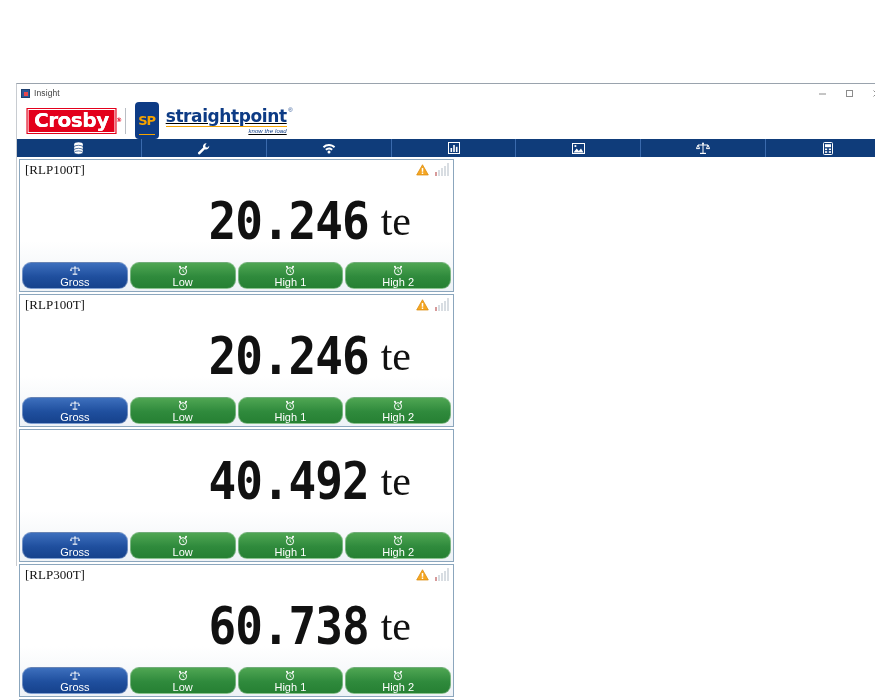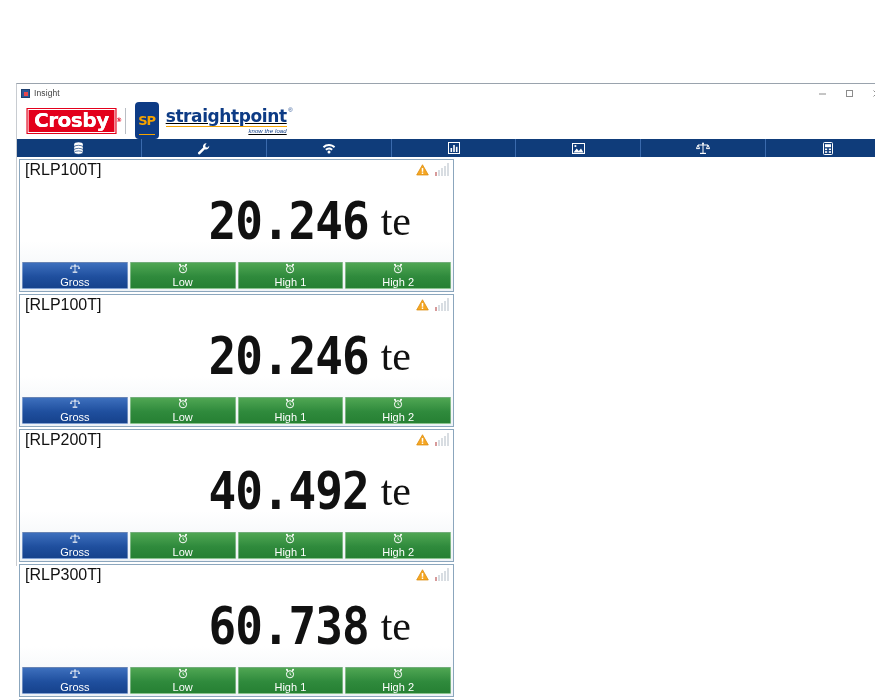--- a/index.html
+++ b/index.html
@@ -136,22 +136,22 @@
     background: linear-gradient(180deg,#ffffff 0%,#ffffff 62%,#eef2f6 100%);
     display: flex; flex-direction: column;
     position: relative;
   }
   .panel-head {
     height: 20px;
     display: flex; align-items: flex-start;
     padding: 2px 4px 0 5px;
   }
   .panel-title {
-    font-size: 16px; color: #111; line-height: 15px;
-    font-family: Liberation Sans, sans-serif;
+    font-size: 13px; color: #111; line-height: 15px;
+    font-family: Liberation Serif, serif;
   }
   .panel-status { margin-left: auto; display: flex; align-items: center; gap: 6px; padding-top: 1px; }
   .warn-icon svg { display:block; }
   .signal { display: flex; align-items: flex-end; gap: 1px; height: 13px; }
   .signal i { display: block; width: 2px; background: #d8dde2; }
   .signal i.b1 { height: 4px;  background: #eec9c9; border:.5px solid #d79a9a; }
   .signal i.b2 { height: 6px; }
   .signal i.b3 { height: 8px; }
   .signal i.b4 { height: 10px; }
   .signal i.b5 { height: 13px; }
@@ -174,24 +174,24 @@
     font-family: Liberation Serif, serif;
     font-size: 42px; color: #111111;
     margin-left: 12px; line-height: 44px;
     font-weight: 400;
   }
 
   .btnrow { display: flex; height: 29px; padding: 0 2px 2px 2px; gap: 2px; }
   .pbtn {
     flex: 1 1 0;
     display: flex; flex-direction: column;
-    align-items: center; justify-content: space-between;
+    align-items: center; justify-content: flex-end;
     color: #ffffff;
     border: 1px solid rgba(255,255,255,.35);
-    border-radius: 1px;
+    border-radius: 9px;
     line-height: 1;
   }
   .pbtn .ico { height: 11px; display:flex; align-items:center; justify-content:center; }
   .pbtn .lbl { font-size: 11px; margin-top: 1px; }
   .pbtn.blue  { background: linear-gradient(180deg,#3d6fbd 0%,#1f4f9e 55%,#16428c 100%); }
   .pbtn.green { background: linear-gradient(180deg,#4fa653 0%,#2f8a3c 55%,#268033 100%); }
 </style>
 </head>
 <body>
 
@@ -462,39 +462,20 @@
                   <circle cx="2.3" cy="2.1" r="1.2" fill="#ffffff"></circle>
                   <circle cx="9.7" cy="2.1" r="1.2" fill="#ffffff"></circle>
                   <path d="M6 5.2v2.3l1.6 1" stroke="#ffffff" stroke-width="1" fill="none"></path>
                 </svg>
               </span>
               <span class="lbl">High 2</span>
             </div>
           </div>
         </div>
         <div class="panel">
-          <div class="panel-head">
-            <div class="panel-title">[RLP200T]</div>
-            <div class="panel-status">
-              <span class="warn-icon">
-                <svg width="13" height="12" viewBox="0 0 14 13">
-                  <path d="M7 .8l6.3 11.1H.7z" fill="#f5a623" stroke="#d98b0a" stroke-width=".8" stroke-linejoin="round"></path>
-                  <rect x="6.2" y="4.4" width="1.6" height="4" fill="#ffffff"></rect>
-                  <rect x="6.2" y="9.2" width="1.6" height="1.6" fill="#ffffff"></rect>
-                </svg>
-              </span>
-              <span class="signal">
-                <i class="b1"></i>
-                <i class="b2"></i>
-                <i class="b3"></i>
-                <i class="b4"></i>
-                <i class="b5"></i>
-              </span>
-            </div>
-          </div>
           <div class="reading">
             <span class="seg">40.492</span>
             <span class="unit">te</span>
           </div>
           <div class="btnrow">
             <div class="pbtn blue">
               <span class="ico">
                 <svg width="12" height="10" viewBox="0 0 14 12">
                   <line x1="7" y1="1.2" x2="7" y2="9.4" stroke="#ffffff" stroke-width="1"></line>
                   <line x1="2.2" y1="2.6" x2="11.8" y2="2.6" stroke="#ffffff" stroke-width="1"></line>

